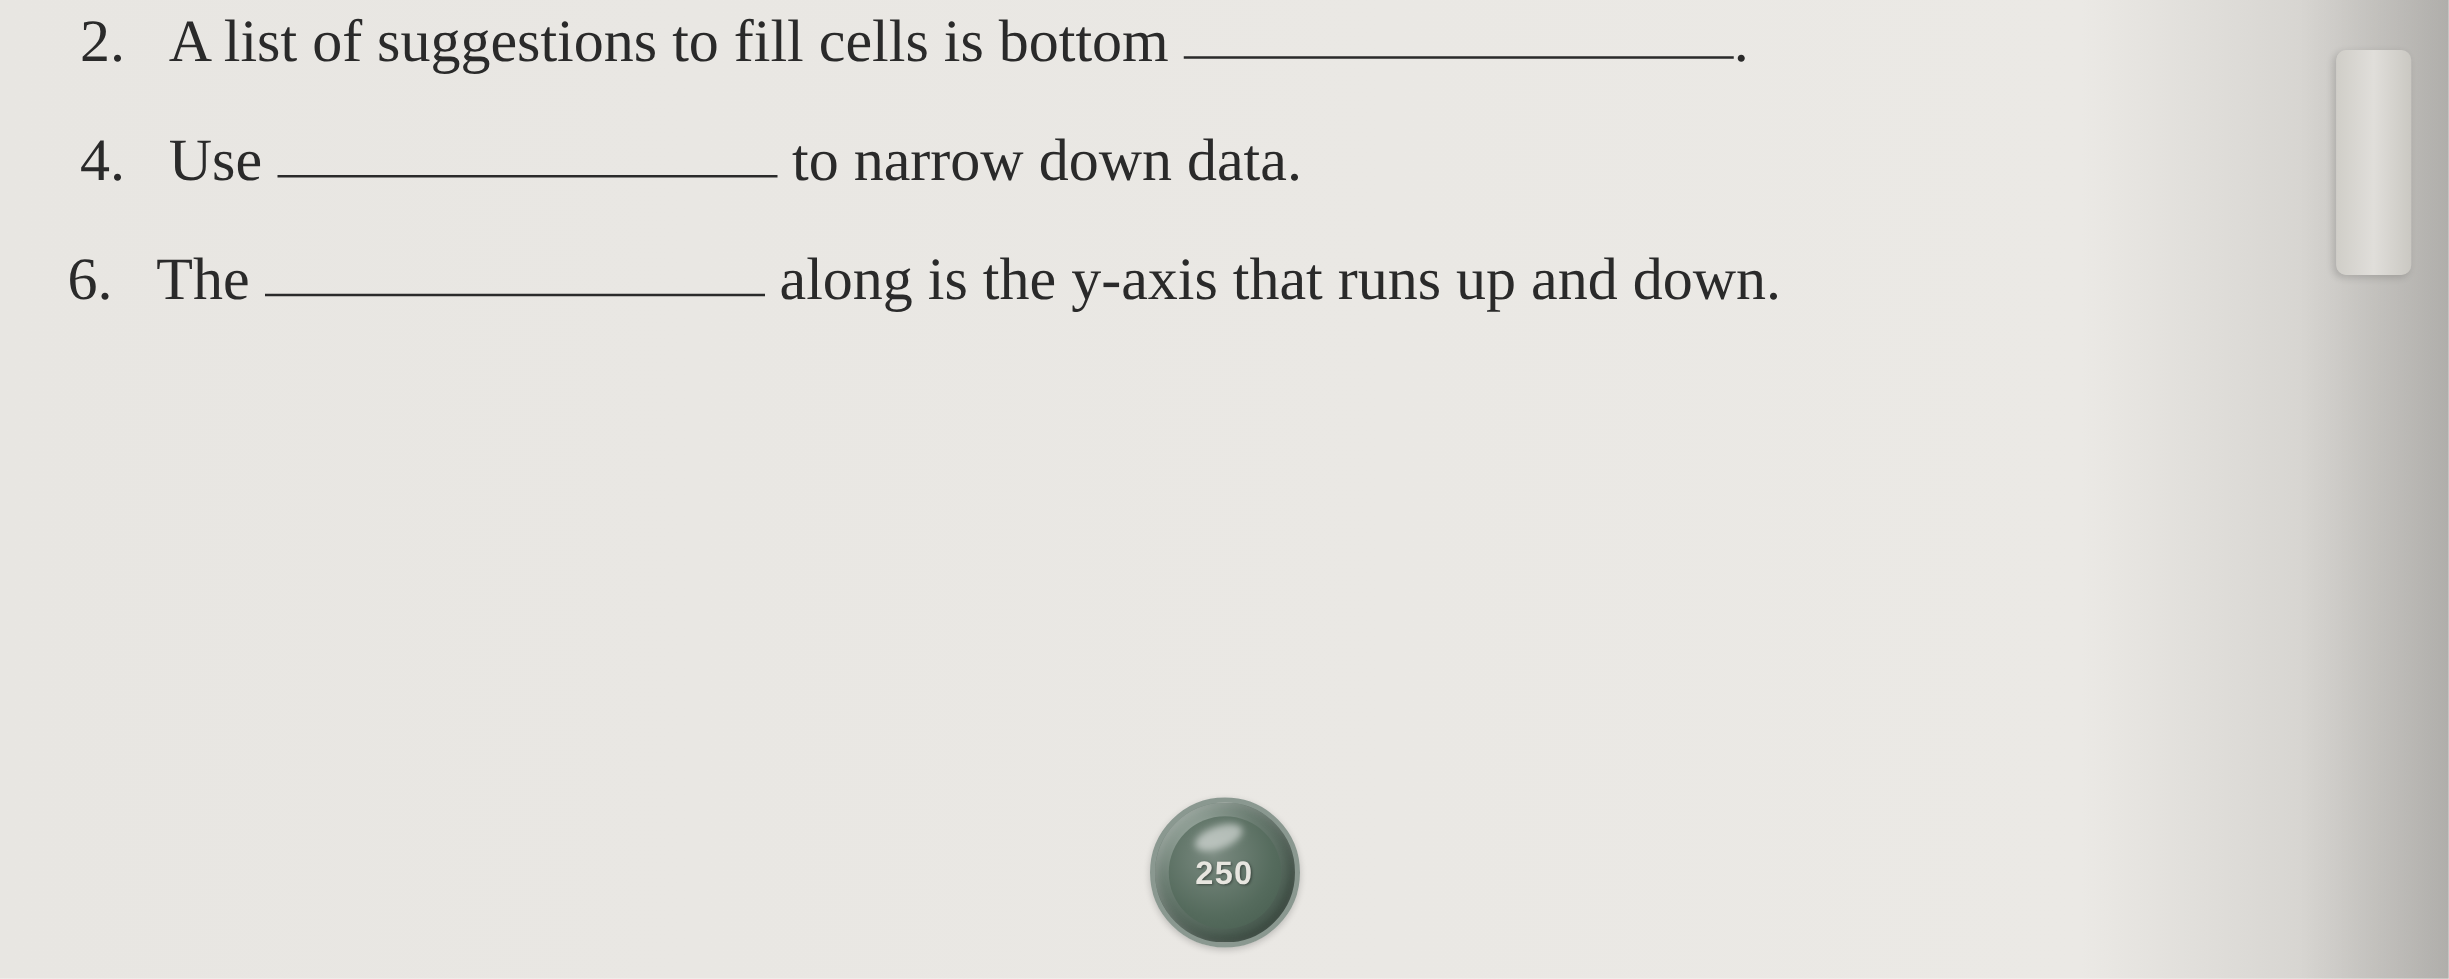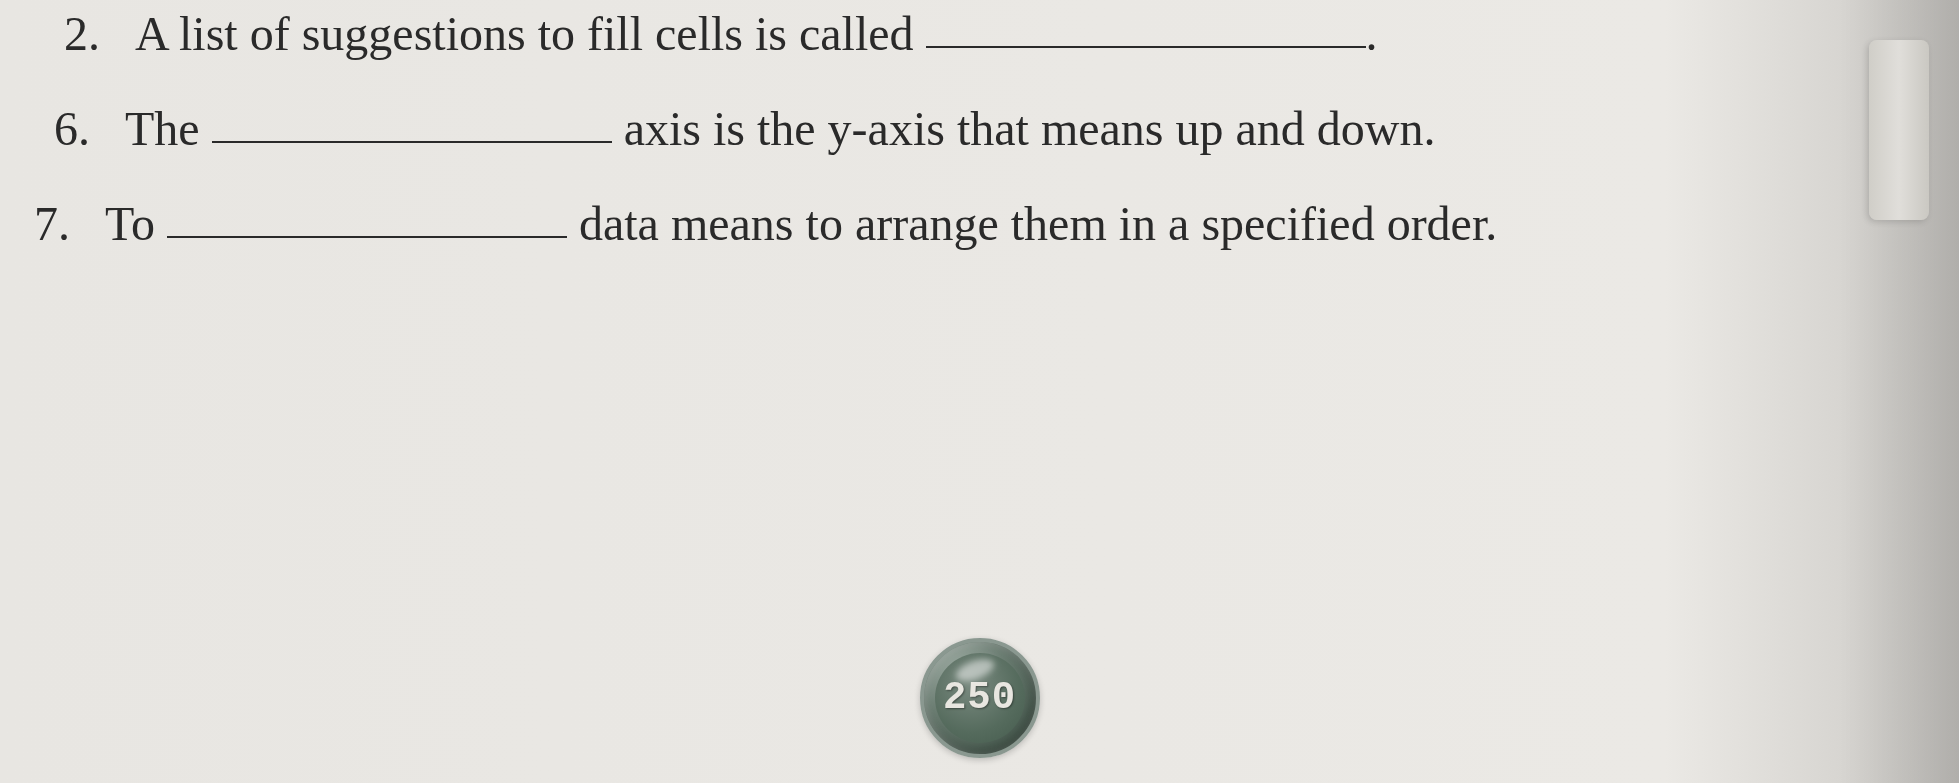--- a/index.html
+++ b/index.html
@@ -95,23 +95,23 @@
       top: 8px;
       left: 20px;
       width: 40px;
       height: 18px;
       background: rgba(255,255,255,0.5);
       border-radius: 50%;
       transform: rotate(-20deg);
       filter: blur(3px);
     }
     .page-number-text {
-      font-family: Liberation Mono, monospace;
+      font-family: Liberation Sans, sans-serif;
       font-weight: 900;
-      font-size: 39px;
+      font-size: 26px;
       color: #e8e6e0;
       letter-spacing: 1px;
       text-shadow: 1px 1px 2px rgba(0,0,0,0.4);
     }
     .edge-shadow {
       position: absolute;
       right: 0;
       top: 0;
       width: 120px;
       height: 100%;
@@ -128,33 +128,33 @@
       border-radius: 8px;
       box-shadow: -2px 2px 6px rgba(0,0,0,0.15);
     }
   </style>
 </head>
 <body>
 
 <div class="page-content">
 
   <div class="question-line q2">
-    <span class="qnum">2.</span><span>A list of suggestions to fill cells is called </span><span class="blank blank-long"></span><span>.</span>
+    <span class="qnum">2.</span><span>A list of suggestions to fill cells is bottom </span><span class="blank blank-long"></span><span>.</span>
   </div>
 
 
+  <div class="question-line q4">
+    <span class="qnum">4.</span><span>Use </span><span class="blank blank-med"></span><span> to narrow down data.</span>
+  </div>
 
 
   <div class="question-line q6">
-    <span class="qnum">6.</span><span>The </span><span class="blank blank-med"></span><span> axis is the y-axis that means up and down.</span>
+    <span class="qnum">6.</span><span>The </span><span class="blank blank-med"></span><span> along is the y-axis that runs up and down.</span>
   </div>
 
-  <div class="question-line q7">
-    <span class="qnum">7.</span><span>To </span><span class="blank blank-med"></span><span> data means to arrange them in a specified order.</span>
-  </div>
 
 </div>
 
 <div class="page-number-badge">
   <div class="page-number-inner">
     <span class="page-number-text">250</span>
   </div>
 </div>
 
 <div class="edge-shadow"></div>

